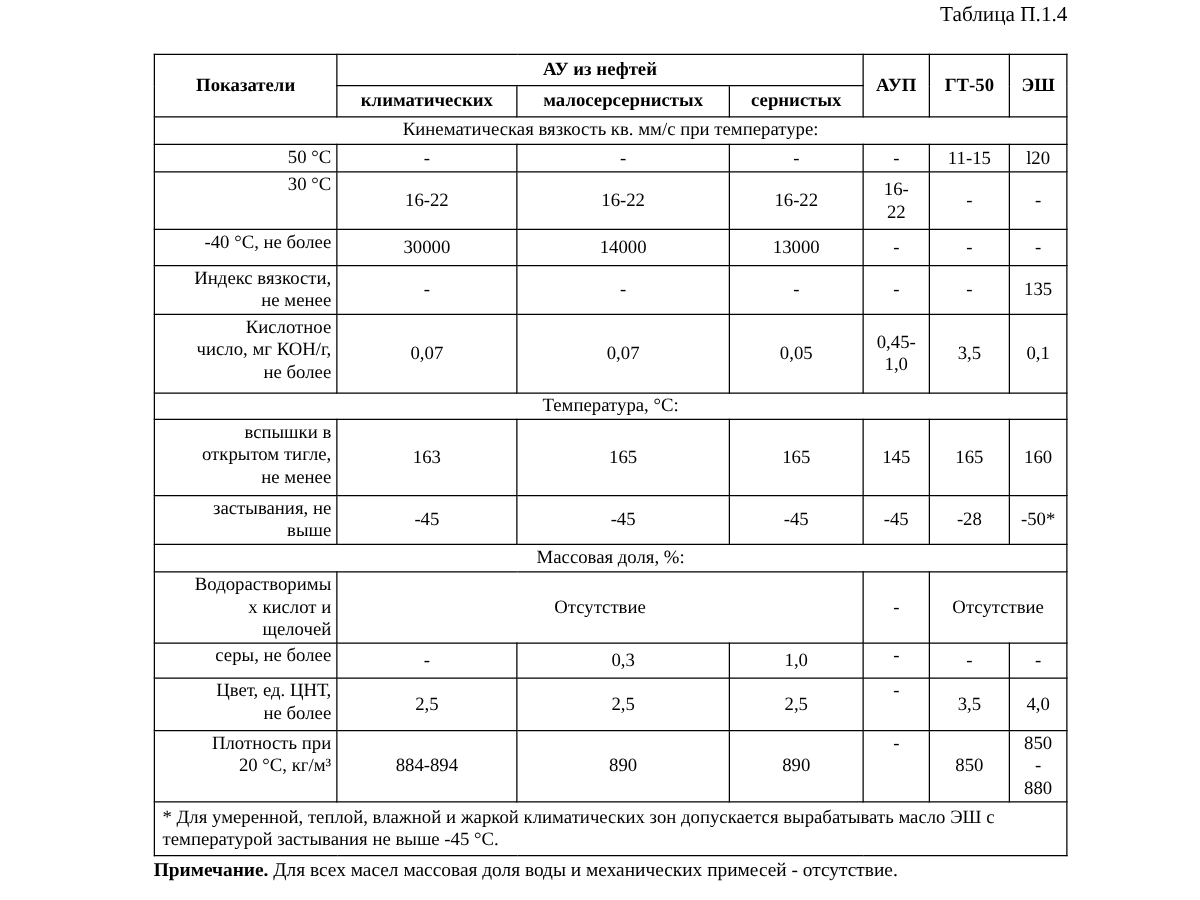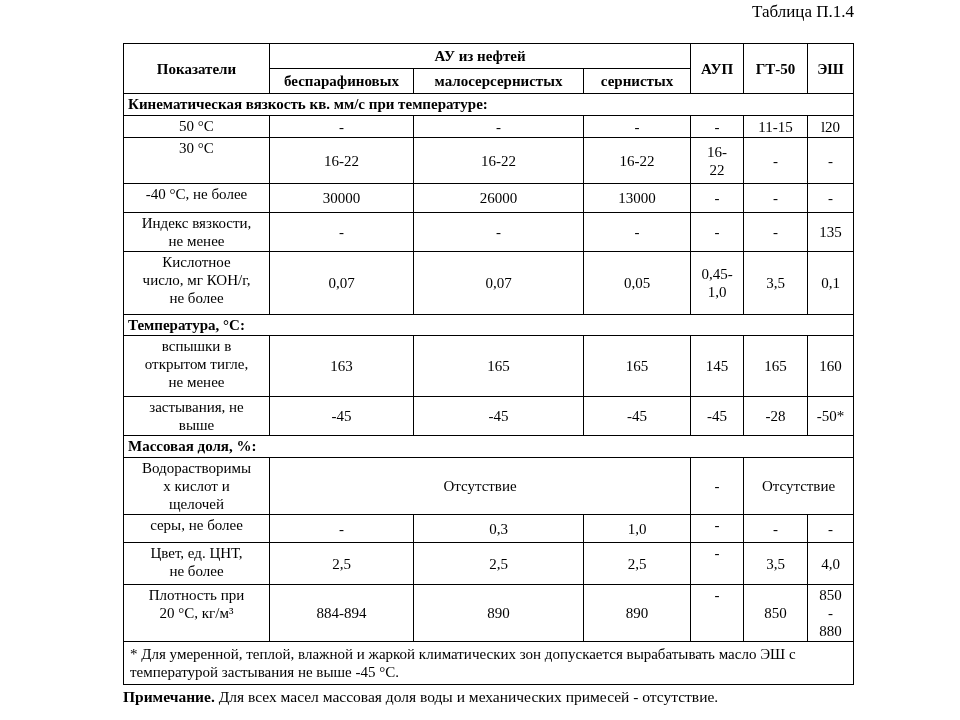--- a/index.html
+++ b/index.html
@@ -43,30 +43,29 @@
     line-height: 1.2;
     overflow: hidden;
   }
   td.hdr {
     font-weight: bold;
     text-align: center;
     vertical-align: middle;
     padding: 1px 2px;
   }
   td.lbl {
-    text-align: center;
+    text-align: right;
     vertical-align: top;
     padding: 1px 4px;
     white-space: pre-line;
   }
   td.sec {
-    text-align: left;
+    text-align: center;
     vertical-align: top;
     padding: 1px 4px;
-    font-weight: bold;
   }
   td.val {
     text-align: center;
     vertical-align: middle;
     padding: 1px 2px;
     white-space: pre-line;
   }
   td.vtop { vertical-align: top; }
   td.foot {
     text-align: left;
@@ -103,21 +102,21 @@
     </colgroup>
     <tbody>
       <tr style="height:25px">
         <td class="hdr" rowspan="2">Показатели</td>
         <td class="hdr" colspan="3">АУ из нефтей</td>
         <td class="hdr" rowspan="2">АУП</td>
         <td class="hdr" rowspan="2">ГТ-50</td>
         <td class="hdr" rowspan="2">ЭШ</td>
       </tr>
       <tr style="height:25px">
-        <td class="hdr">беспарафиновых</td>
+        <td class="hdr">климатических</td>
         <td class="hdr">малосерсернистых</td>
         <td class="hdr">сернистых</td>
       </tr>
 
       <tr style="height:22px">
         <td class="sec" colspan="7">Кинематическая вязкость кв. мм/с при температуре:</td>
       </tr>
 
       <tr style="height:22px">
         <td class="lbl">50 °С</td>
@@ -136,21 +135,21 @@
         <td class="val">16-22</td>
         <td class="val">16-
 22</td>
         <td class="val">-</td>
         <td class="val">-</td>
       </tr>
 
       <tr style="height:29px">
         <td class="lbl">-40 °С, не более</td>
         <td class="val">30000</td>
-        <td class="val">26000</td>
+        <td class="val">14000</td>
         <td class="val">13000</td>
         <td class="val">-</td>
         <td class="val">-</td>
         <td class="val">-</td>
       </tr>
 
       <tr style="height:36px">
         <td class="lbl">Индекс вязкости,
 не менее</td>
         <td class="val">-</td>

